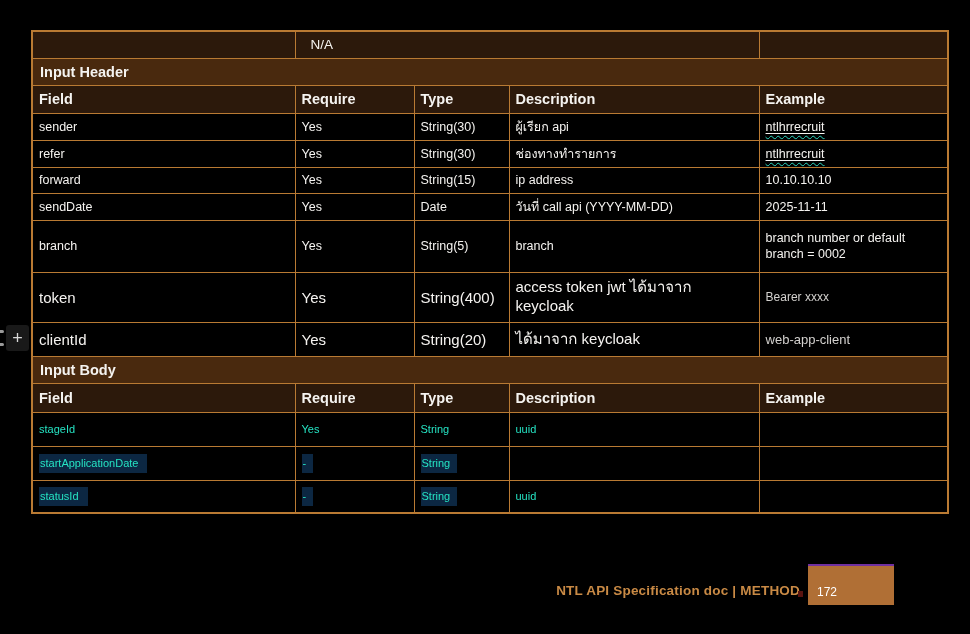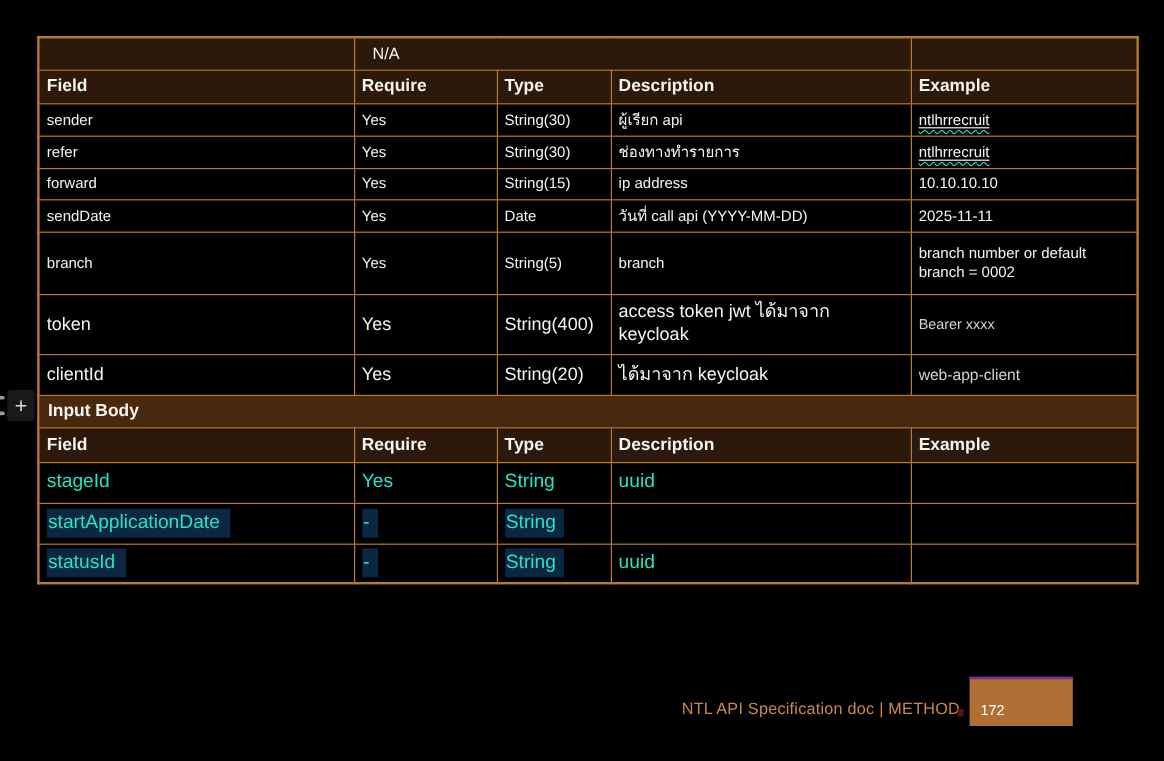--- a/index.html
+++ b/index.html
@@ -31,36 +31,36 @@
   table.spec{position:absolute;left:31px;top:30px;width:916px;
     border-collapse:collapse;table-layout:fixed;}
   table.spec{border:2px solid var(--border);}
   table.spec td{border:1px solid var(--border);padding:3px 6px;vertical-align:middle;
     font-size:12.5px;overflow:hidden;white-space:normal;}
   tr.na-row td{background:var(--darkrow);font-size:13.5px;padding-left:15px;}
   tr.band td{background:var(--band);font-weight:bold;font-size:14.5px;padding-left:7px;}
   tr.heads td{background:var(--darkrow);font-weight:bold;font-size:14.5px;}
   tr.r-lg td{font-size:15px;}
   tr.r-lg td.ex-sm{font-size:12px;color:var(--gray);}
-  tr.body-row td{color:var(--teal);font-size:16px;}
+  tr.body-row td{color:var(--teal);font-size:11px;}
   td.ex-white{color:var(--white);}
 
   
   .squig{text-decoration:underline wavy #2bd8c0;text-decoration-thickness:1px;
     text-underline-offset:4px;}
   .squig b{font-weight:normal;text-decoration:underline solid var(--white);
     text-decoration-thickness:1px;text-underline-offset:2px;}
 
   
   .hl{background:var(--hl);padding:3px 9px 4px 1px;}
   .hl-sm{background:var(--hl);padding:3px 7px 4px 1px;}
 
   
   .footer-title{position:absolute;top:583px;left:0;width:800px;text-align:right;
-    color:var(--footer-orange);font-weight:normal;font-size:13.5px;letter-spacing:.2px;}
+    color:var(--footer-orange);font-weight:bold;font-size:13.5px;letter-spacing:.2px;}
   .page-box{position:absolute;left:808px;top:564px;width:86px;height:41px;
     background:var(--pagebox);border-top:2px solid var(--purple);
     color:#fff;font-size:12px;padding:19px 0 0 9px;}
   .red-tick{position:absolute;left:798px;top:591px;width:5px;height:6px;background:#5a1410;}
 </style>
 </head>
 <body>
 
 <div class="stage">
 
@@ -81,20 +81,23 @@
         <col style="width:189px">
     </colgroup>
 
     <tbody>
         <tr class="na-row" style="height:27px">
       <td></td>
       <td colspan="3">N/A</td>
       <td></td>
     </tr>
 
+    <tr class="band" style="height:27px">
+      <td colspan="5">Input Header</td>
+    </tr>
 
     <tr class="heads" style="height:28px">
       <td>Field</td>
       <td>Require</td>
       <td>Type</td>
       <td>Description</td>
       <td>Example</td>
     </tr>
 
     <tr style="height:27px">

